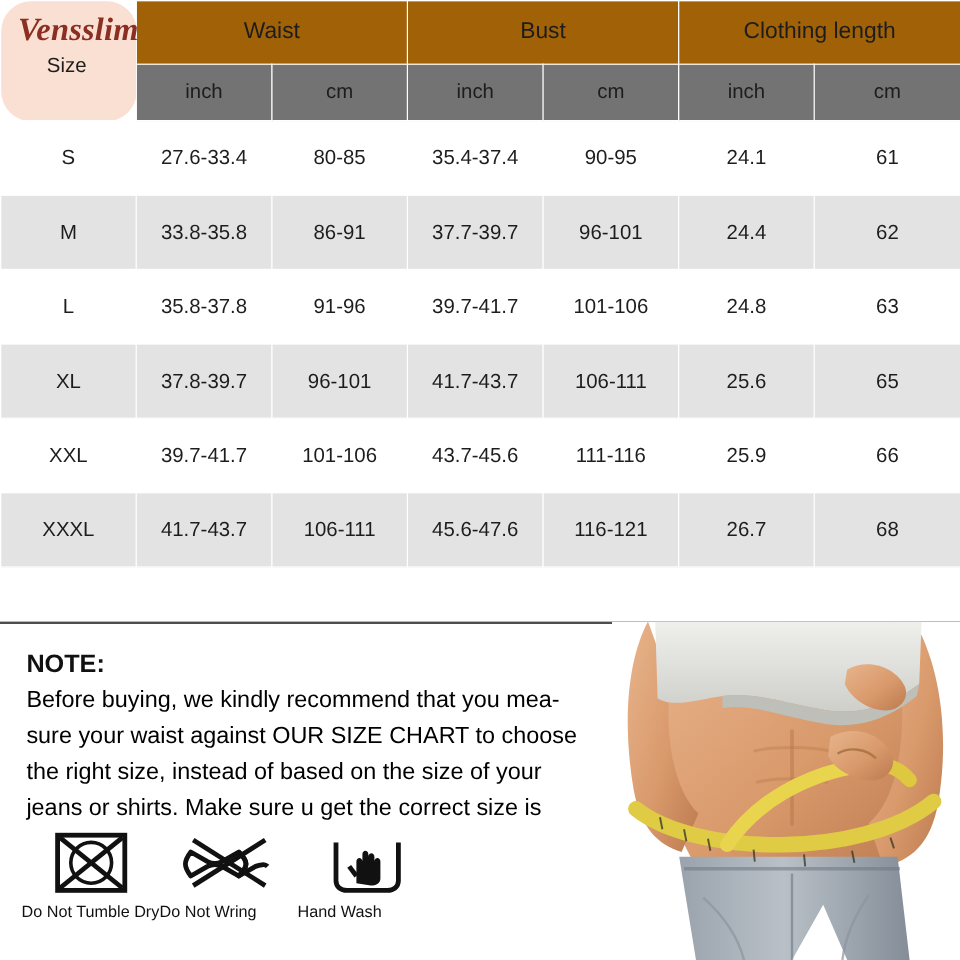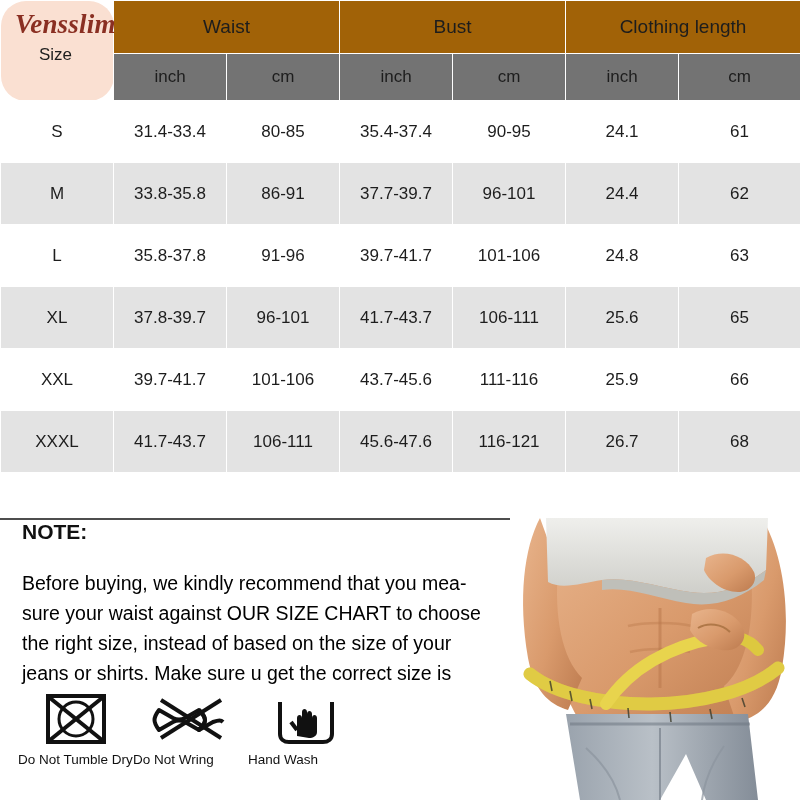--- a/index.html
+++ b/index.html
@@ -79,21 +79,21 @@
     top: 518px;
     width: 800px;
     height: 282px;
     background: #ffffff;
     border-top: 2px solid #4d4d4d;
     box-sizing: border-box;
   }
   .note-title {
     position: absolute;
     left: 22px;
-    top: 0;
+    top: 22px;
     font-size: 21px;
     font-weight: bold;
     color: #111;
   }
   .note-body {
     position: absolute;
     left: 22px;
     top: 48px;
     width: 500px;
     font-size: 19.5px;
@@ -168,21 +168,21 @@
         <td>inch</td>
         <td>cm</td>
         <td>inch</td>
         <td>cm</td>
         <td>inch</td>
         <td>cm</td>
       </tr>
 
       <tr class="row-light">
         <td>S</td>
-        <td>31.4-33.4</td>
+        <td>27.6-33.4</td>
         <td>80-85</td>
         <td>35.4-37.4</td>
         <td>90-95</td>
         <td>24.1</td>
         <td>61</td>
       </tr>
       <tr class="row-grey">
         <td>M</td>
         <td>33.8-35.8</td>
         <td>86-91</td>

